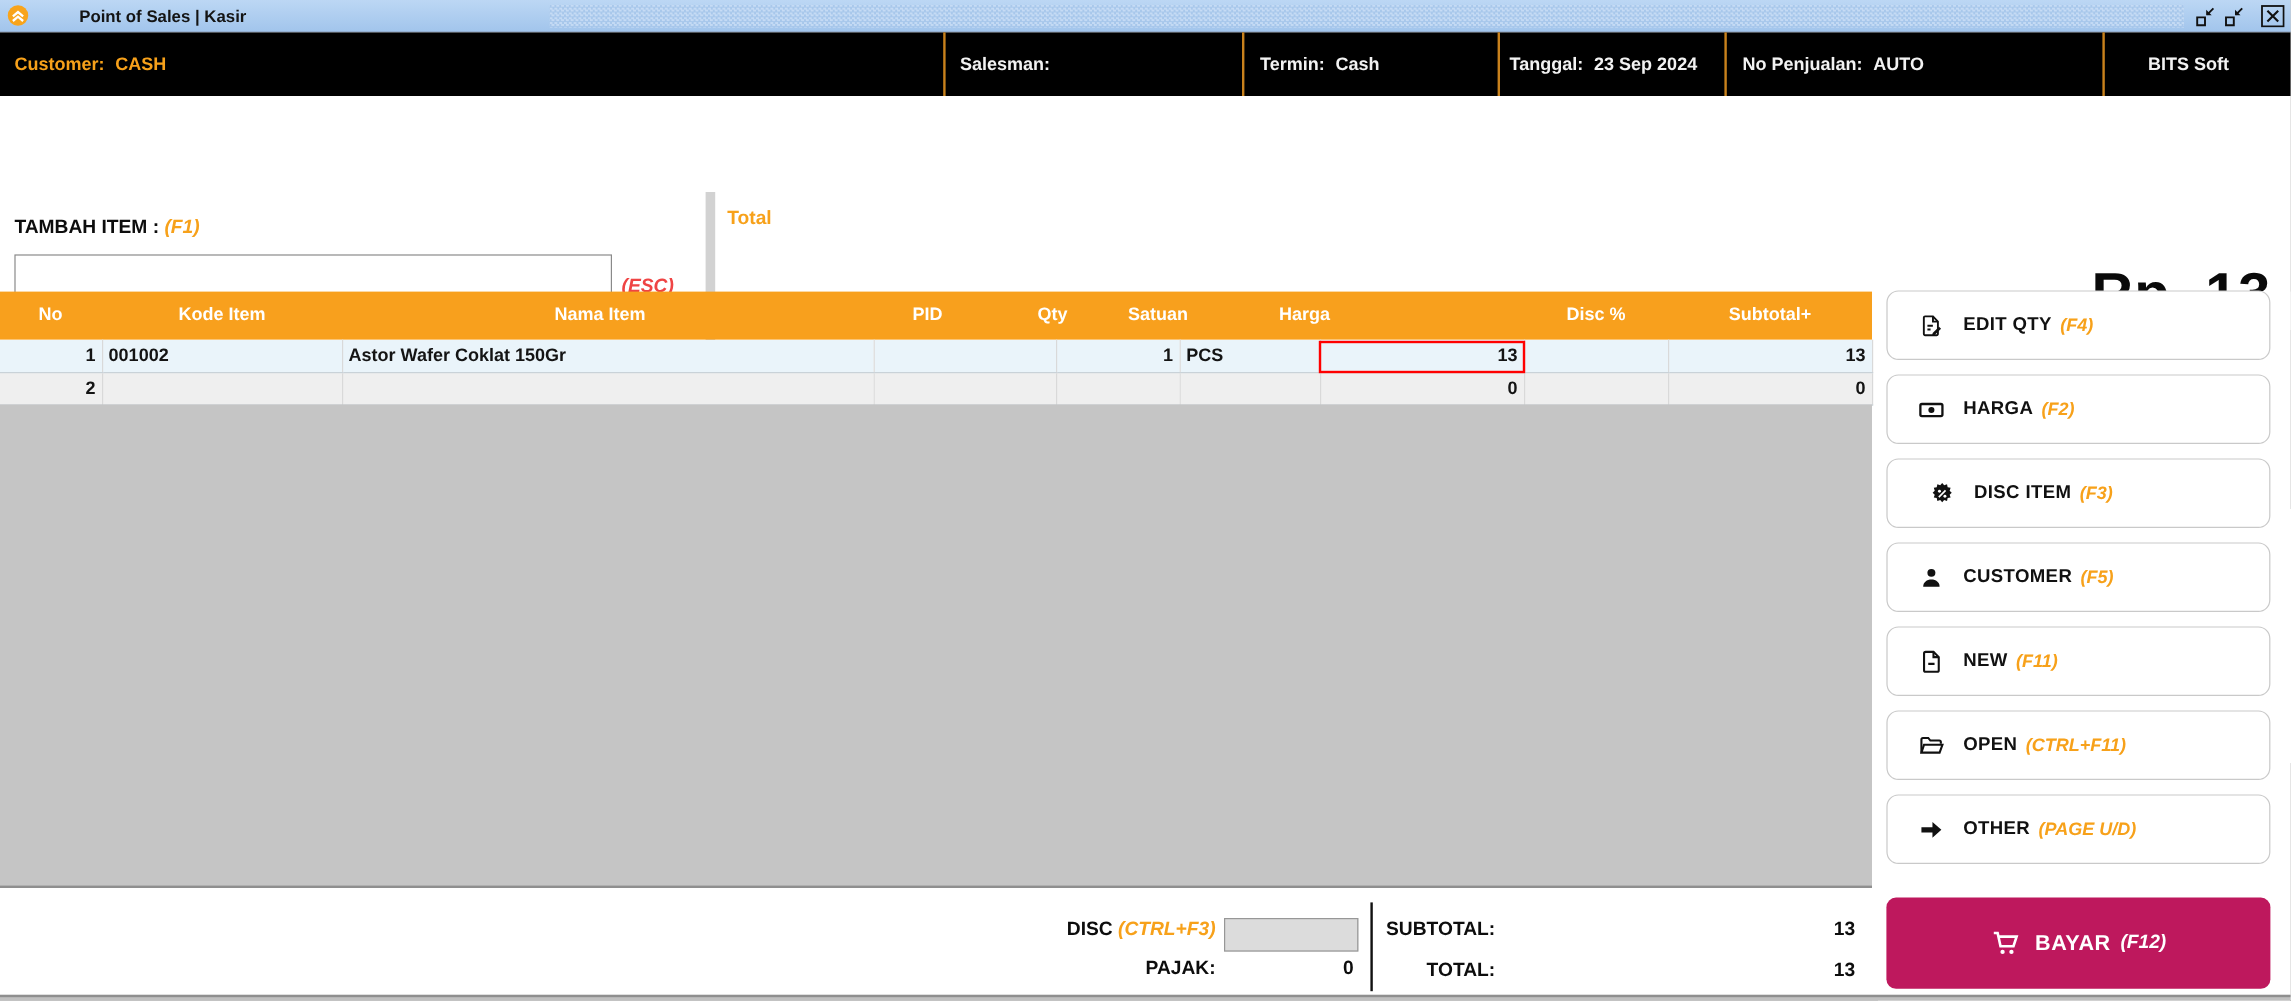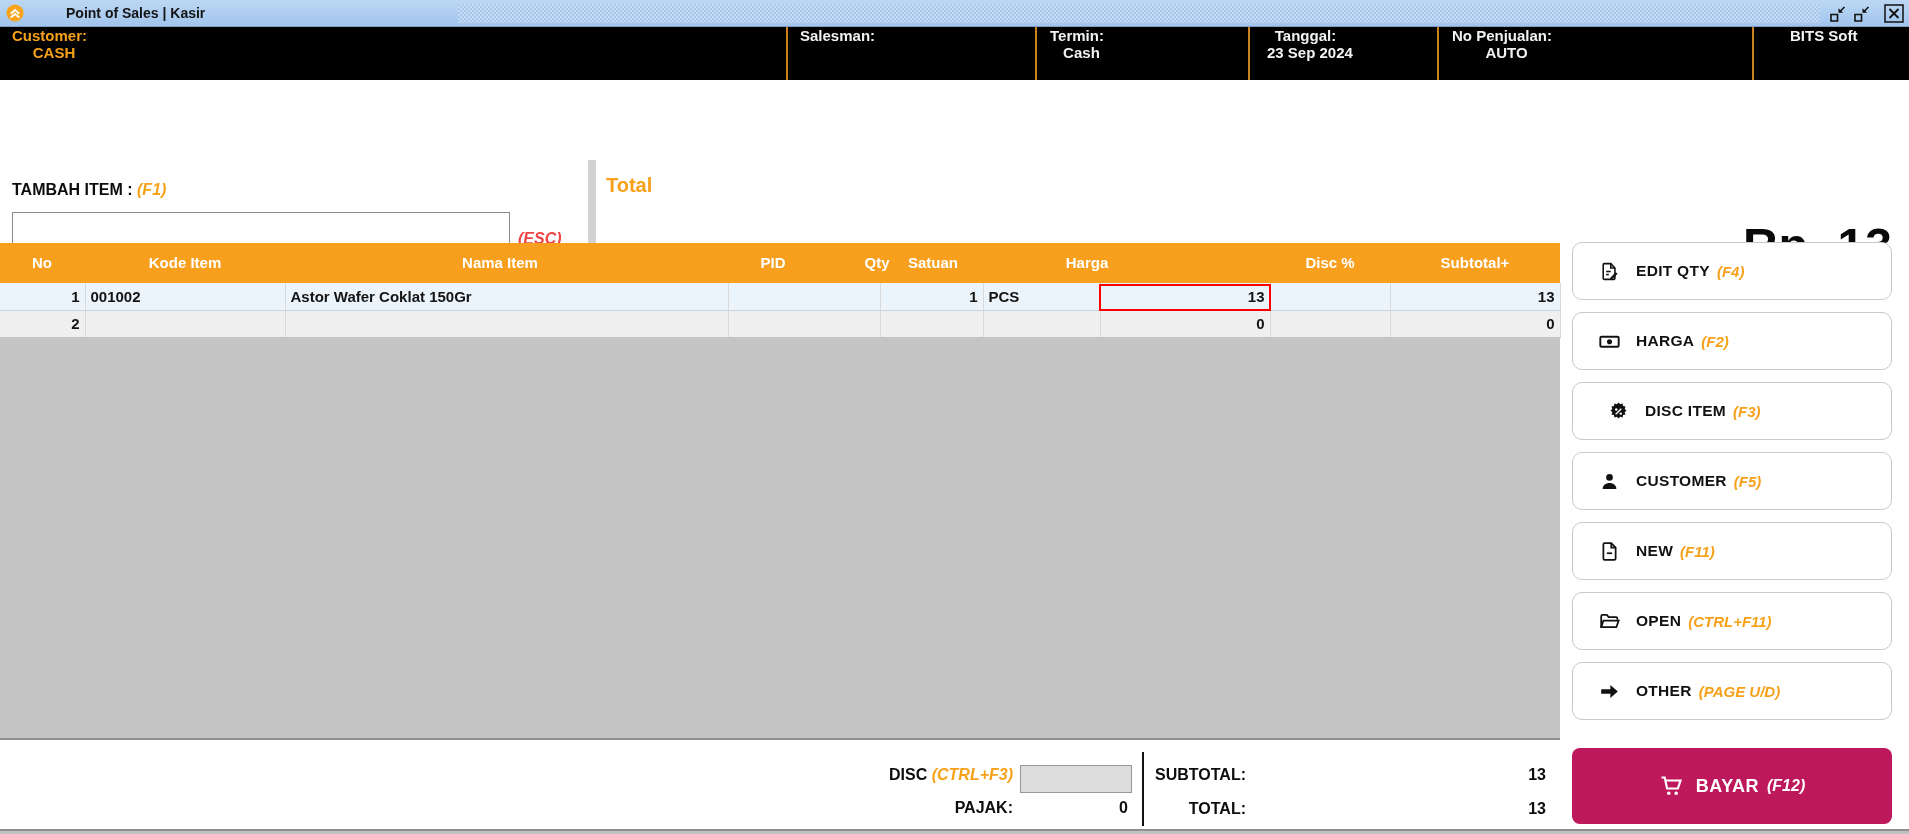--- a/index.html
+++ b/index.html
@@ -10,33 +10,33 @@
             background:linear-gradient(#bcd7f4,#a2c5ec);border-bottom:1px solid #7fa0c6;box-sizing:border-box;}
   .app-icon{position:absolute;left:6px;top:4px;width:18px;height:18px;}
   .title-text{position:absolute;left:30px;top:5px;font-size:14px;font-weight:600;color:#141414;margin-left:36px;}
   .title-pattern{position:absolute;left:458px;top:4px;width:1362px;height:19px;
      background:conic-gradient(#c9ddf5 25%,#a6c6ea 0 50%,#c9ddf5 0 75%,#a6c6ea 0) 0 0/4px 4px;opacity:.85;}
   .win-ctl{position:absolute;top:4px;width:20px;height:19px;cursor:pointer;}
   .win-ctl svg{width:100%;height:100%;}
   
   .infobar{position:absolute;left:0;top:27px;width:1909px;height:53px;background:#000;}
   .info-item{position:absolute;top:0;height:53px;display:flex;align-items:center;
-             font-size:15px;font-weight:bold;color:#f2f2f2;white-space:nowrap;flex-direction:column;}
+             font-size:15px;font-weight:bold;color:#f2f2f2;white-space:nowrap;}
   .info-item .val{margin-left:9px;}
   .info-sep{position:absolute;top:0;width:2px;height:53px;background:#c8811c;}
   .accent-text{color:#F7A11A;}
   
   .top-panel{position:absolute;left:0;top:80px;width:1909px;height:195px;background:#fff;}
   .tambah-label{position:absolute;left:12px;top:101px;font-size:16px;font-weight:bold;color:#0d0d0d;}
   .shortcut{color:#F7A11A;font-style:italic;font-weight:bold;}
   .item-input{position:absolute;left:12px;top:132px;width:498px;height:44px;border:1px solid #8a8a8a;
               box-sizing:border-box;font-size:20px;font-weight:bold;padding:0 8px;outline:none;background:#fff;}
   .esc-hint{position:absolute;left:518px;top:150px;font-size:16px;font-weight:bold;font-style:italic;color:#ef4444;}
   .panel-divider{position:absolute;left:588px;top:80px;width:8px;height:163px;background:#d2d2d2;}
-  .total-label{position:absolute;left:606px;top:94px;font-size:20px;font-weight:bold;color:#F7A11A;}
+  .total-label{position:absolute;left:606px;top:94px;font-size:16px;font-weight:bold;color:#F7A11A;}
   .total-amount{position:absolute;right:16px;top:138px;width:800px;text-align:right;
                 font-size:48px;font-weight:bold;color:#0a0a0a;letter-spacing:1px;}
   
   .grid-header{position:absolute;left:0;top:243px;width:1560px;height:40px;background:#F8A01D;}
   .grid-header span{position:absolute;top:11px;transform:translateX(-50%);
                     font-size:15px;font-weight:bold;color:#fff;white-space:nowrap;}
   table.grid{position:absolute;left:0;top:283px;width:1560px;border-collapse:collapse;table-layout:fixed;}
   table.grid td{height:27px;padding:0 5px;font-size:15px;font-weight:bold;color:#141414;
                 border-right:1px solid #d9d9d9;border-bottom:1px solid #c9d2d8;
                 white-space:nowrap;overflow:hidden;box-sizing:border-box;}
@@ -150,21 +150,21 @@
     <div class="total-label">Total</div>
     <div class="total-amount">Rp. 13</div>
   </div>
 
   <div class="grid-header">
     <span style="left:42px;">No</span>
     <span style="left:185px;">Kode Item</span>
     <span style="left:500px;">Nama Item</span>
     <span style="left:773px;">PID</span>
     <span style="left:877px;">Qty</span>
-    <span style="left:933px;">Satuan</span>
+    <span style="left:965px;">Satuan</span>
     <span style="left:1087px;">Harga</span>
     <span style="left:1330px;">Disc %</span>
     <span style="left:1475px;">Subtotal+</span>
   </div>
 
   <table class="grid">
     <colgroup>
       <col style="width:85px;">
         <col style="width:200px;">
         <col style="width:443px;">

